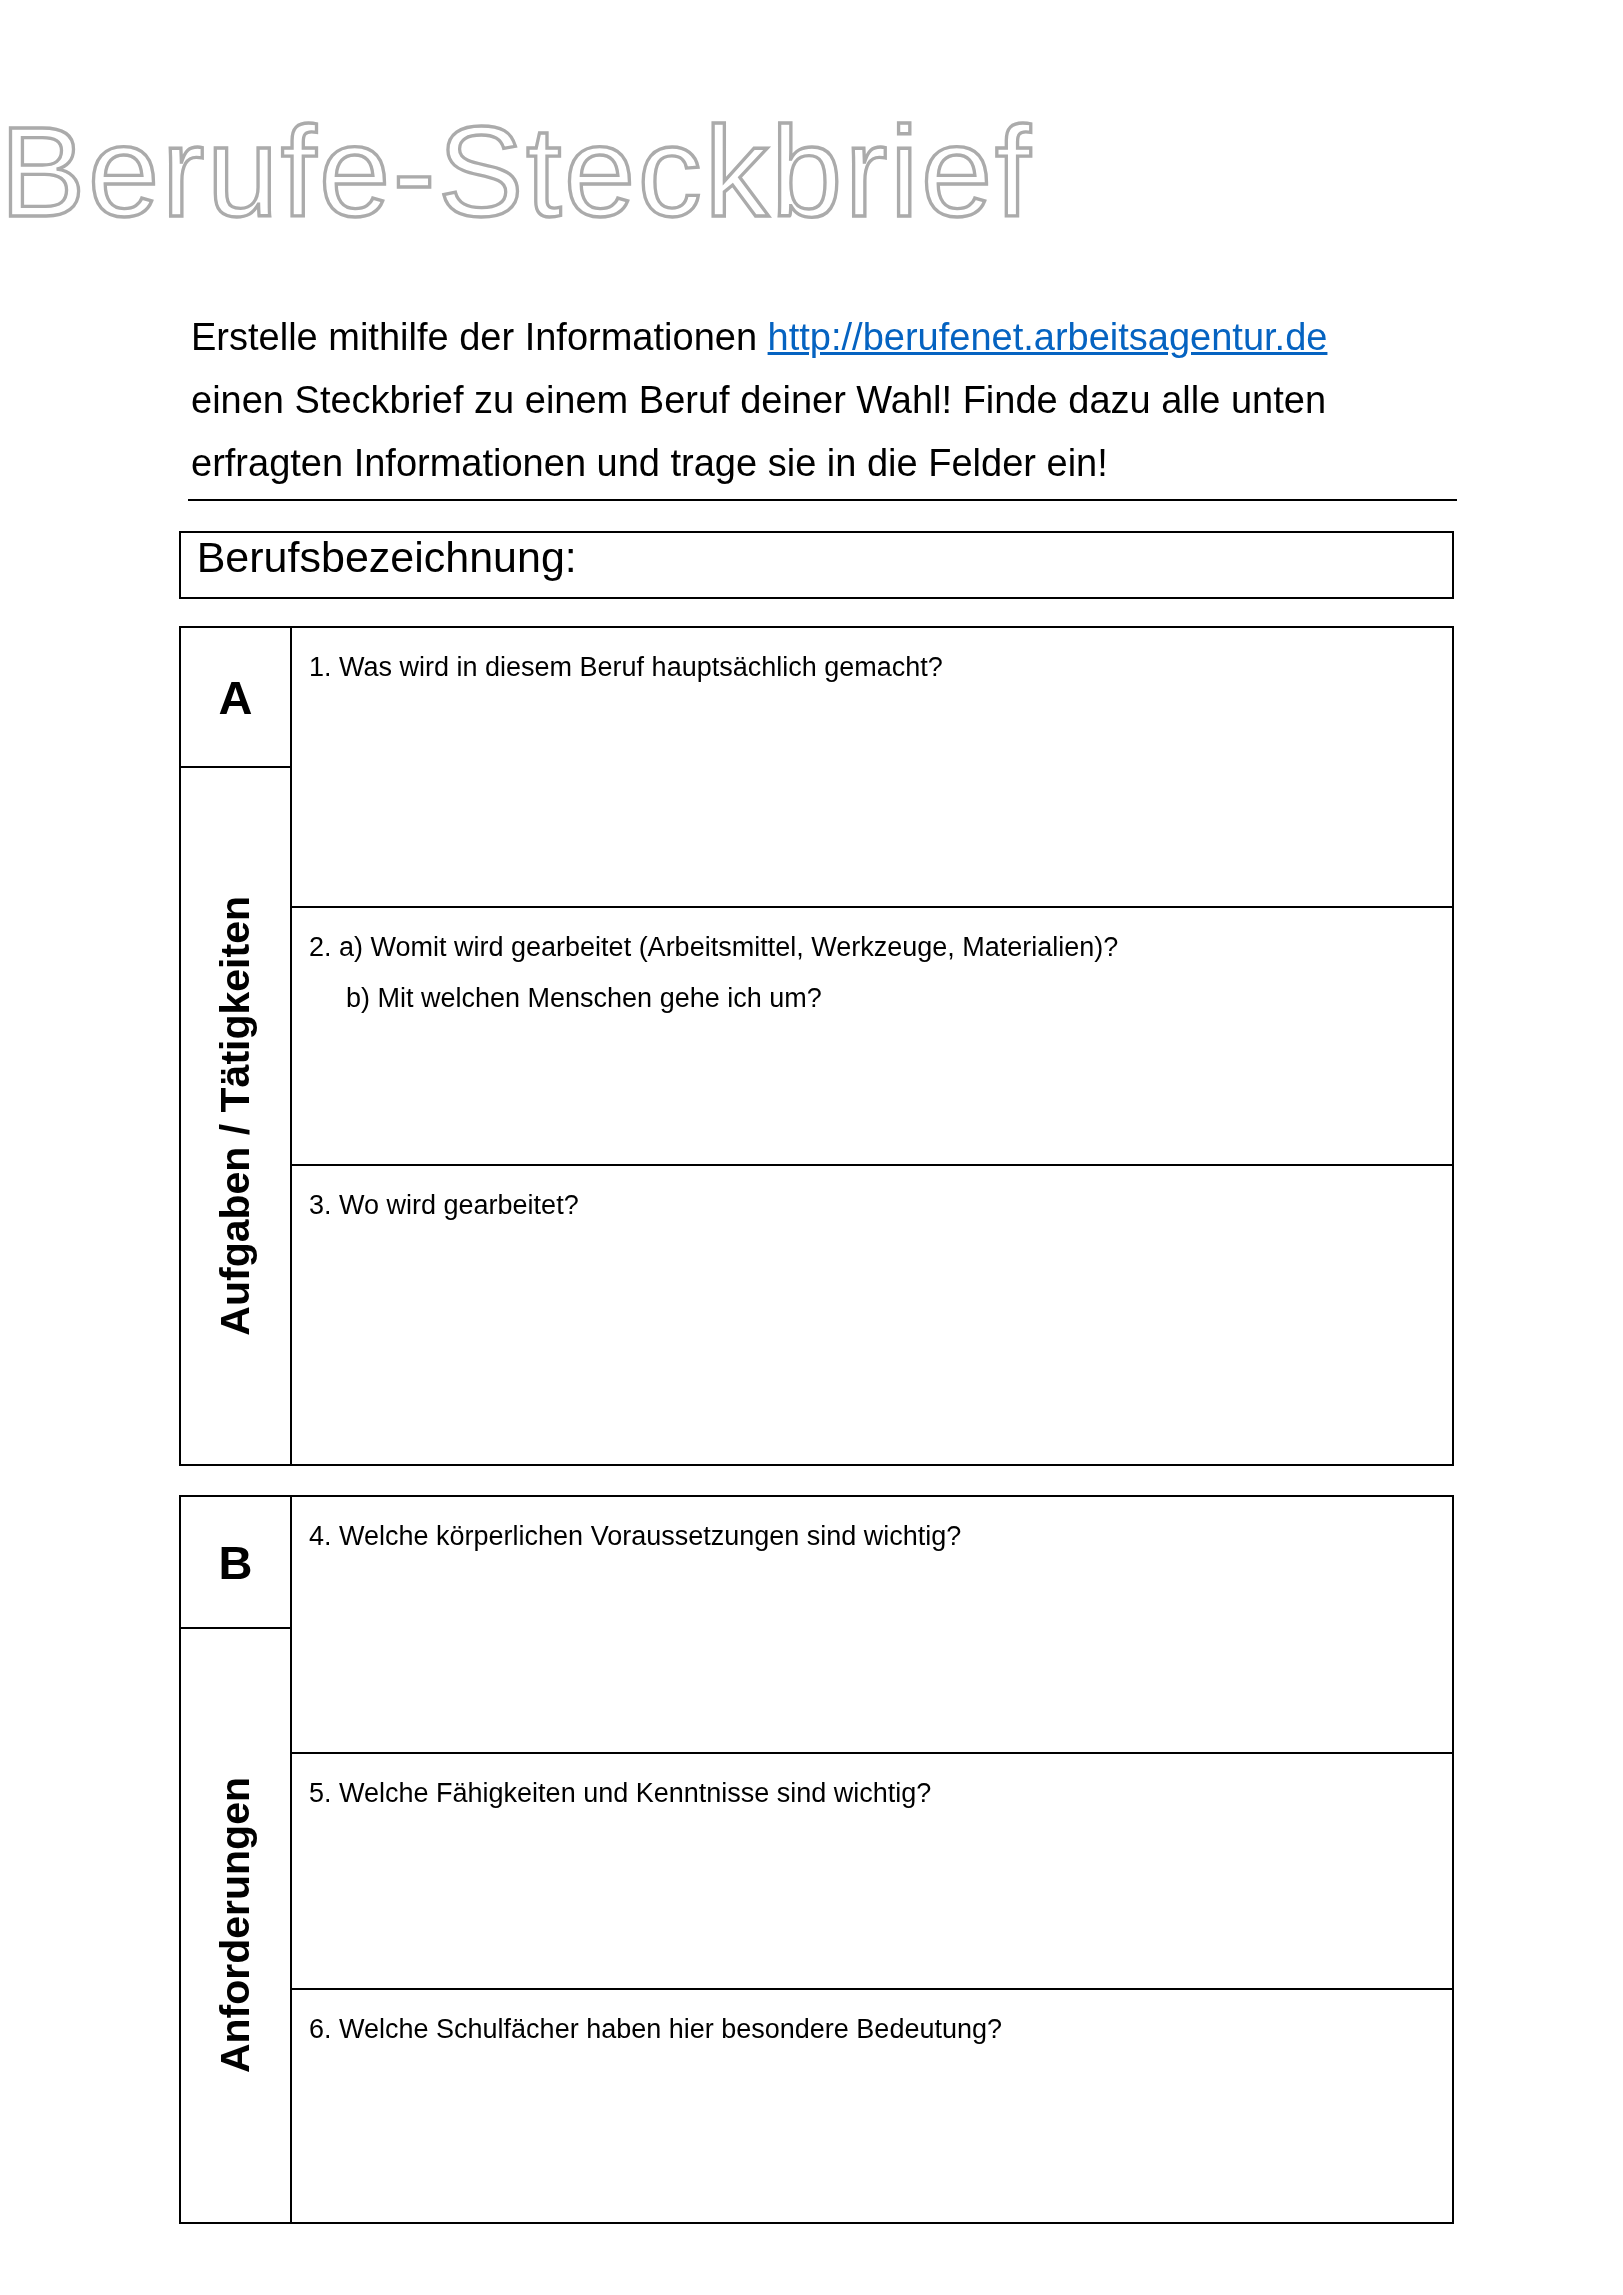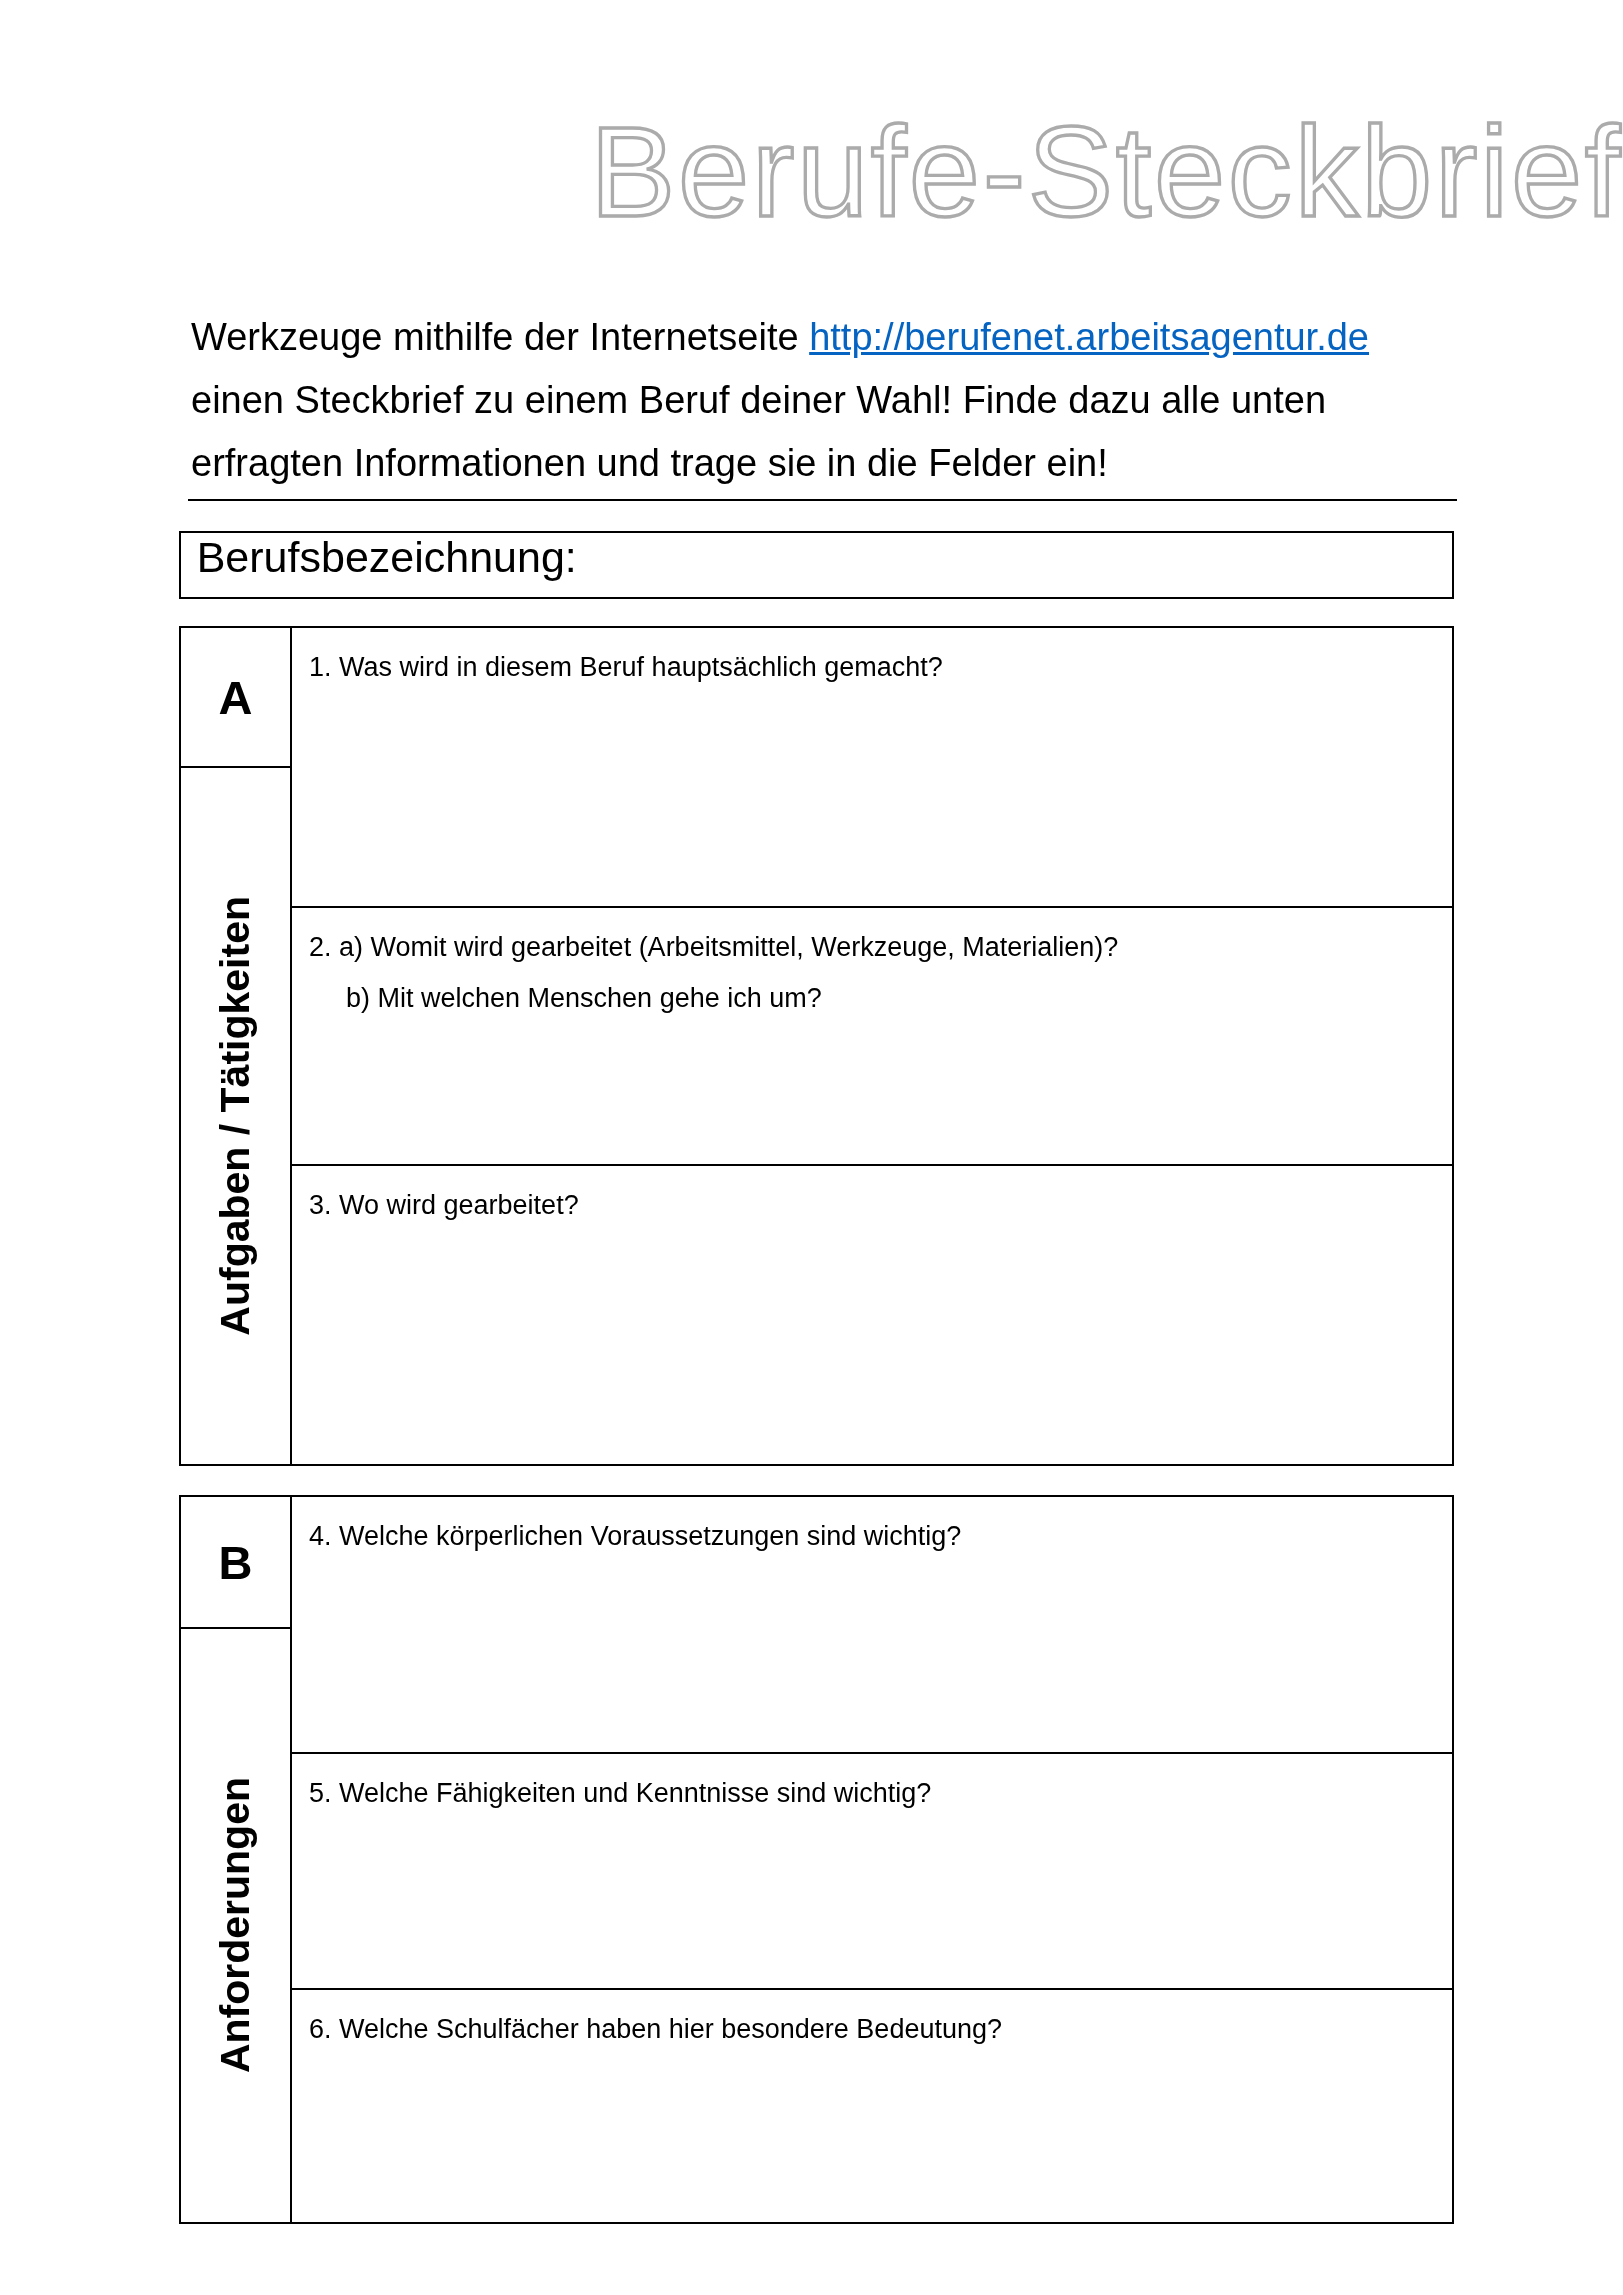--- a/index.html
+++ b/index.html
@@ -10,21 +10,21 @@
     background:#ffffff;
     font-family:"Liberation Sans", sans-serif;
     color:#000;
     overflow:hidden;
   }
 
   
   .title {
     position:absolute;
     top:98px; left:0; width:100%;
-    text-align:right;
+    text-align:left;
     font-size:128px;
     font-weight:400;
     letter-spacing:2.6px;
     color:#ffffff;
     -webkit-text-stroke:3.3px #ababab;
   }
 
   
   .intro {
     position:absolute;
@@ -110,21 +110,21 @@
   .answer-space { flex:1; }
 </style>
 </head>
 <body>
 
 <div class="page">
 
   <div class="title">Berufe-Steckbrief</div>
 
   <div class="intro">
-    <div><span>Werkzeuge mithilfe der Internetseite </span><span class="link">http://berufenet.arbeitsagentur.de</span></div>
+    <div><span>Erstelle mithilfe der Informationen </span><span class="link">http://berufenet.arbeitsagentur.de</span></div>
     <div>einen Steckbrief zu einem Beruf deiner Wahl! Finde dazu alle unten</div>
     <div>erfragten Informationen und trage sie in die Felder ein!</div>
   </div>
 
   <div class="divider"></div>
 
   <div class="bb-box">
     <span>Berufsbezeichnung:</span>
     <span class="answer-space"></span>
   </div>

